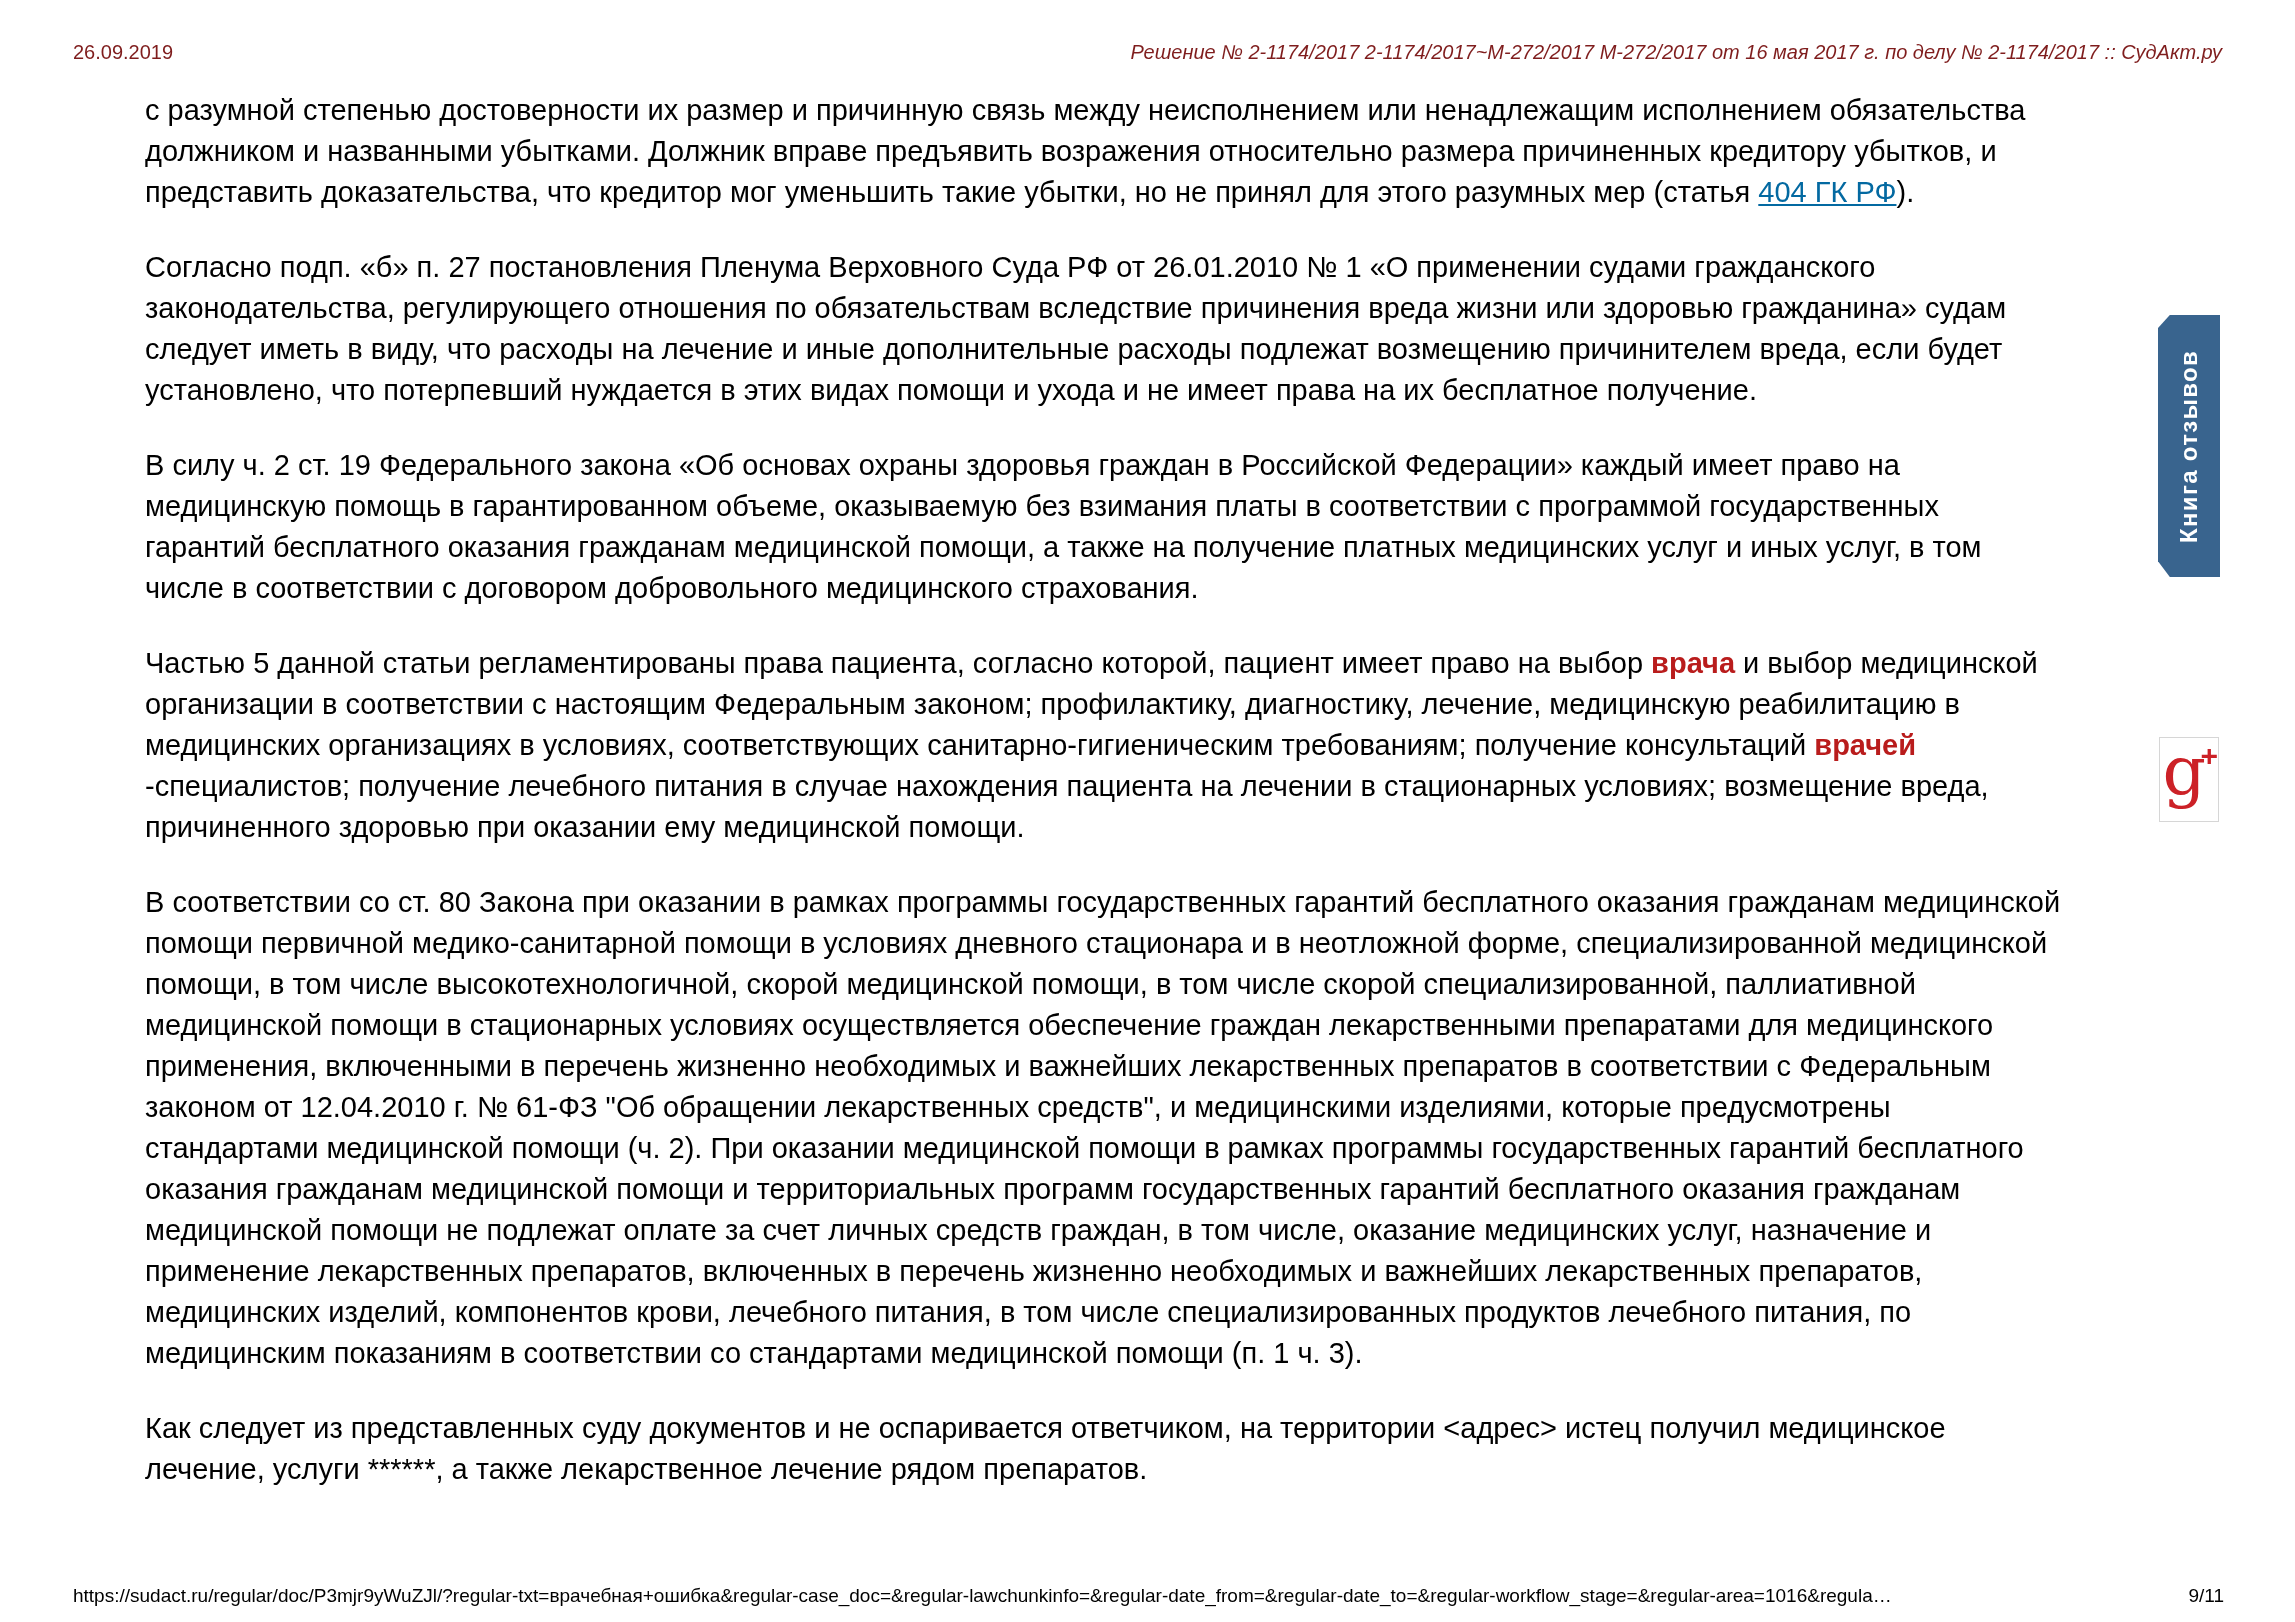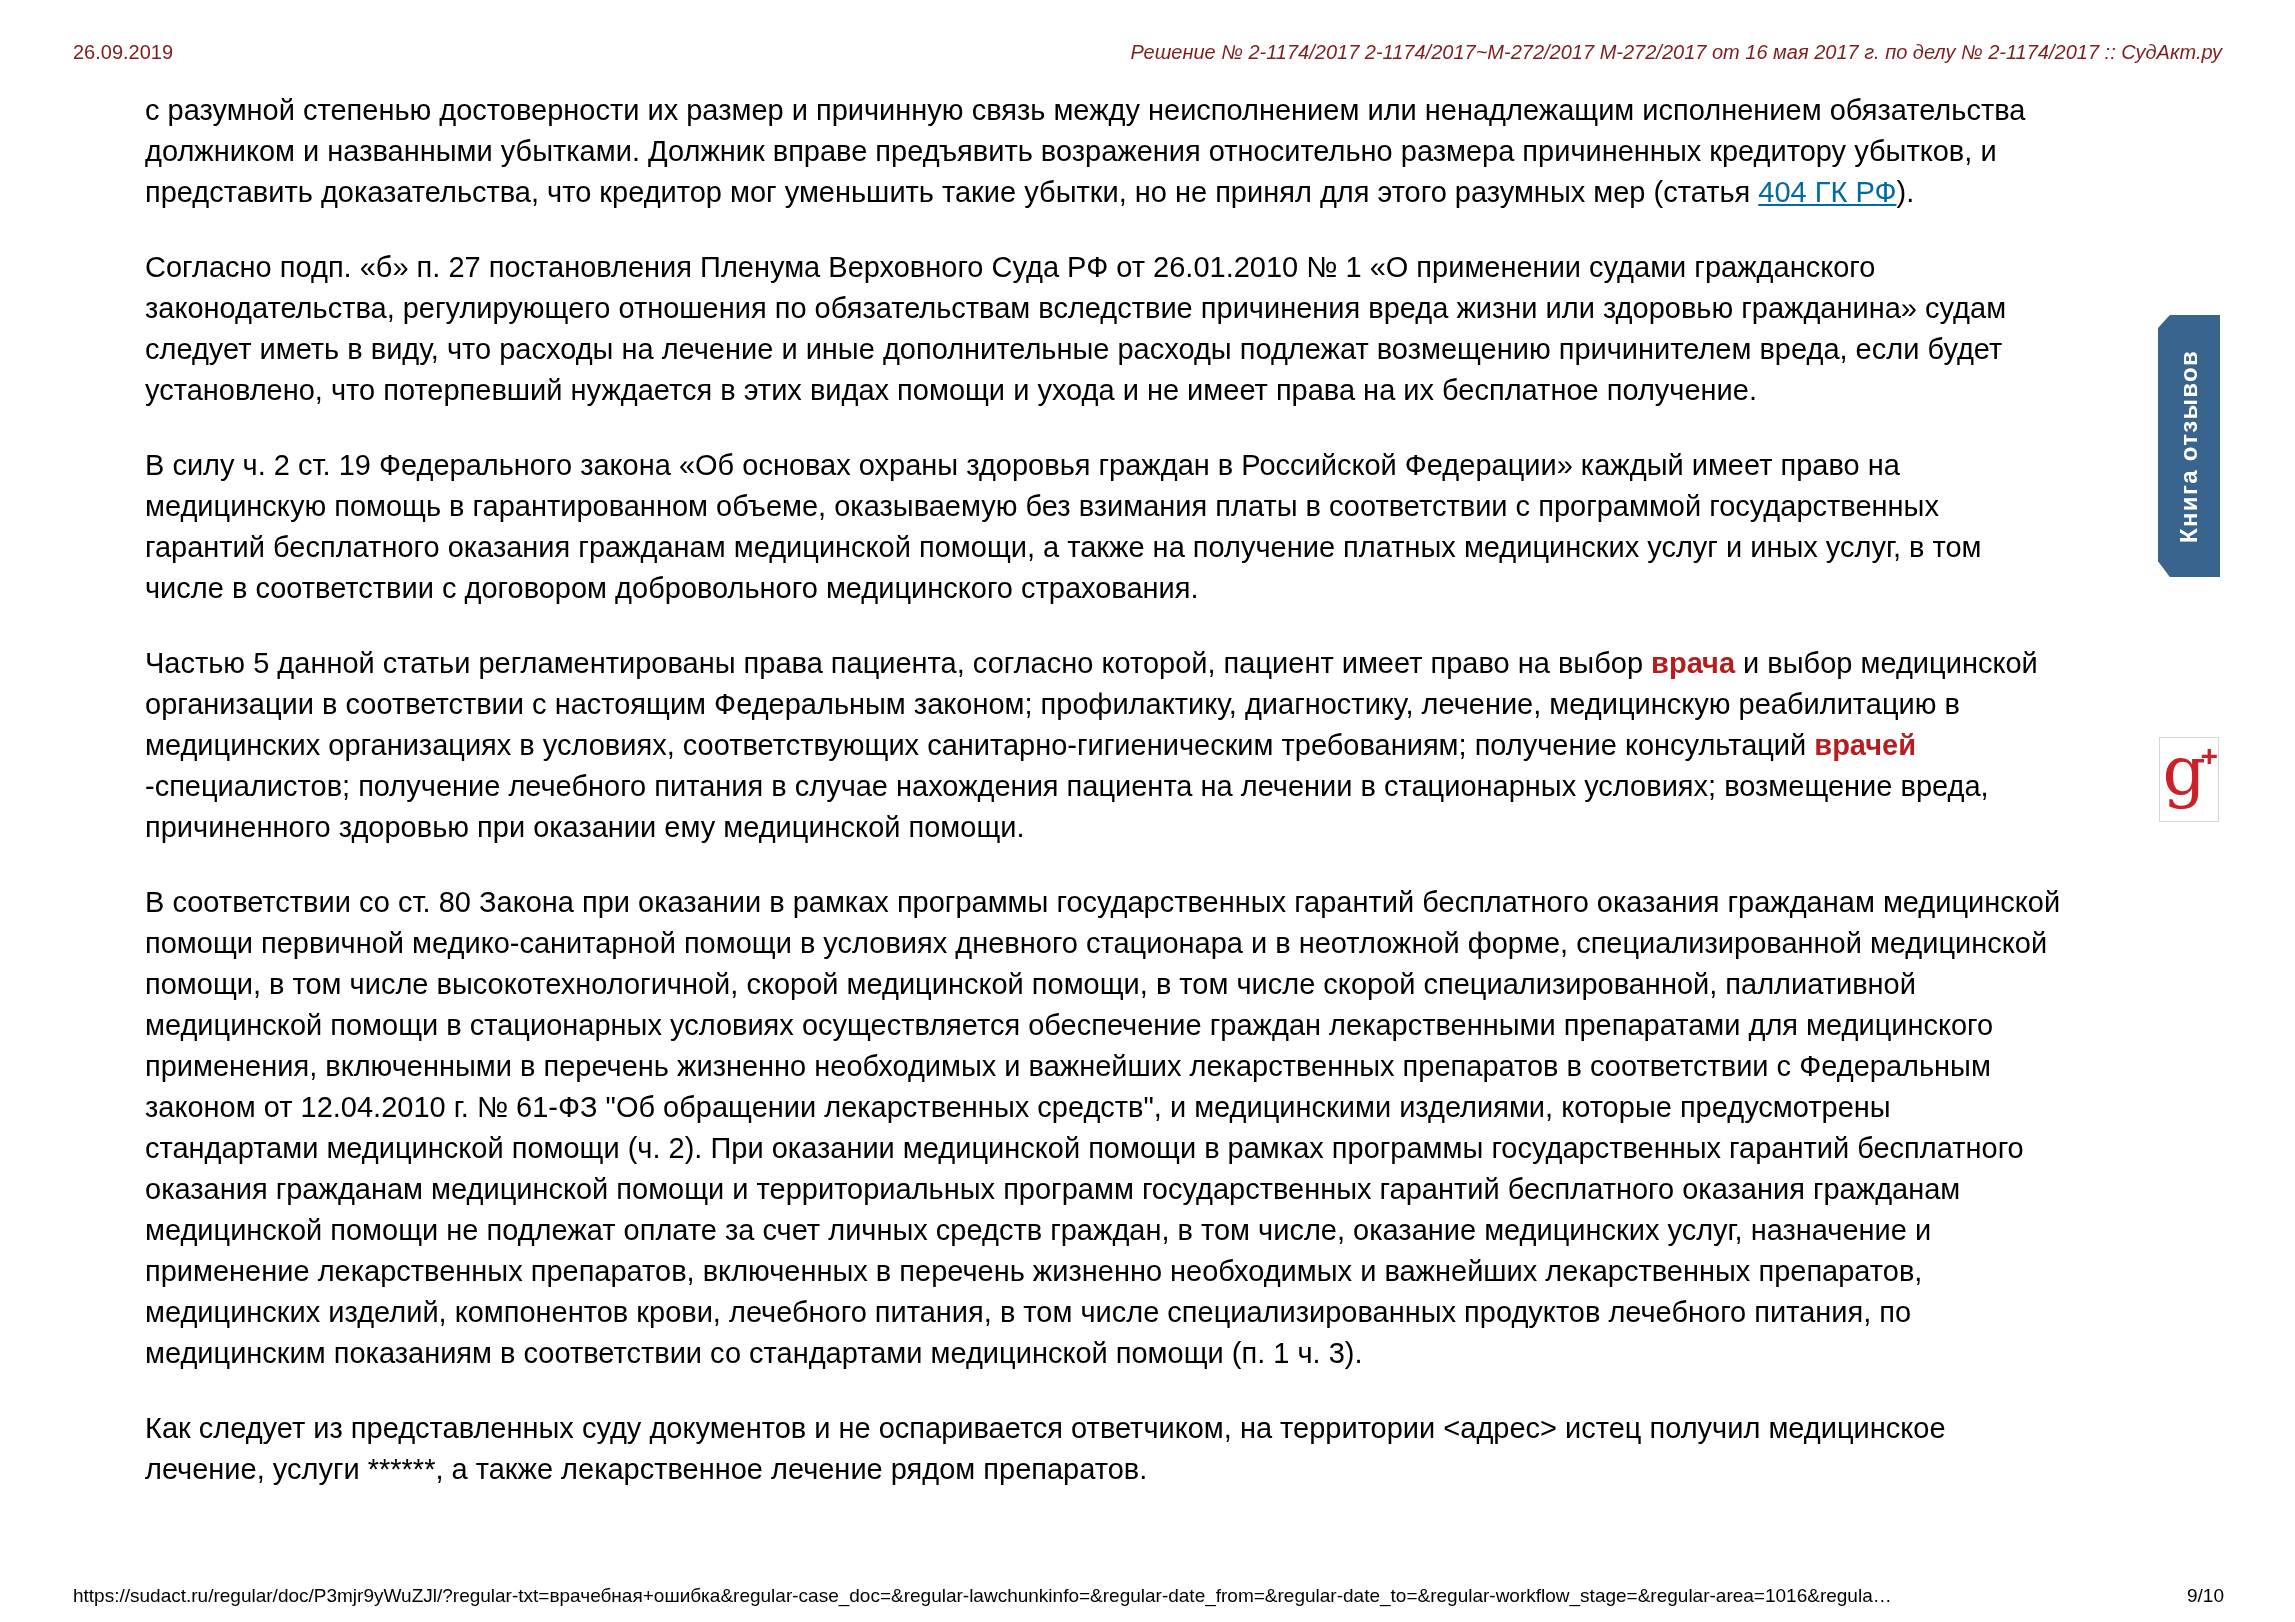--- a/index.html
+++ b/index.html
@@ -113,17 +113,17 @@
     <span>Книга отзывов</span>
   </div>
 
   <div class="gplus-badge">
     <span class="gplus-g">g</span>
     <span class="gplus-plus">+</span>
   </div>
 
   <div class="print-footer">
     <span class="footer-url">https://sudact.ru/regular/doc/P3mjr9yWuZJl/?regular-txt=врачебная+ошибка&amp;regular-case_doc=&amp;regular-lawchunkinfo=&amp;regular-date_from=&amp;regular-date_to=&amp;regular-workflow_stage=&amp;regular-area=1016&amp;regula…</span>
-    <span class="footer-page">9/10</span>
+    <span class="footer-page">9/11</span>
   </div>
 
 </div>
 
 
 </body></html>

